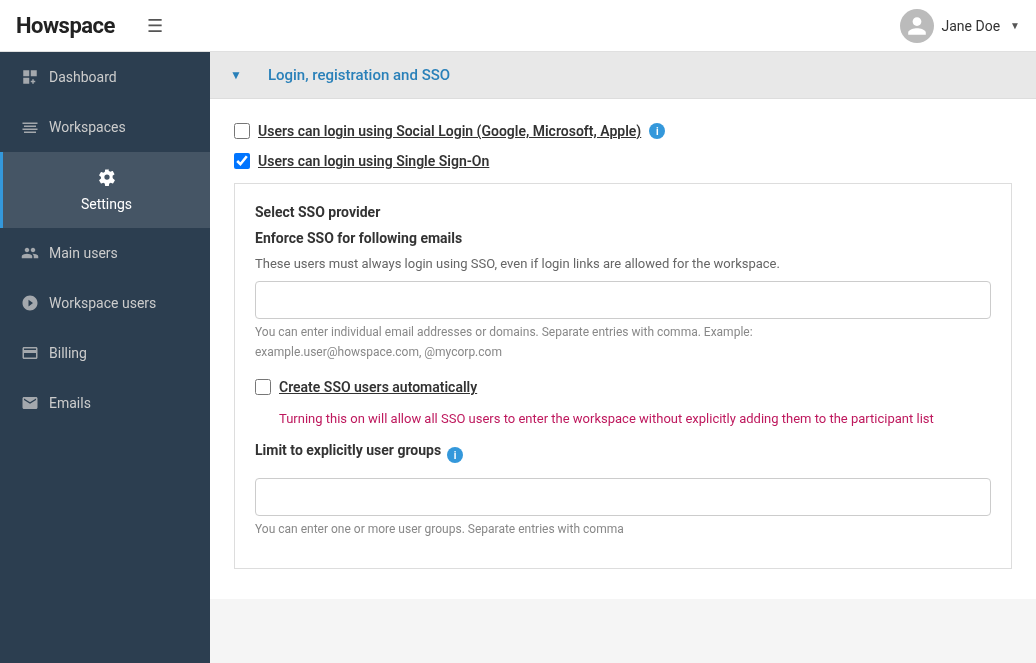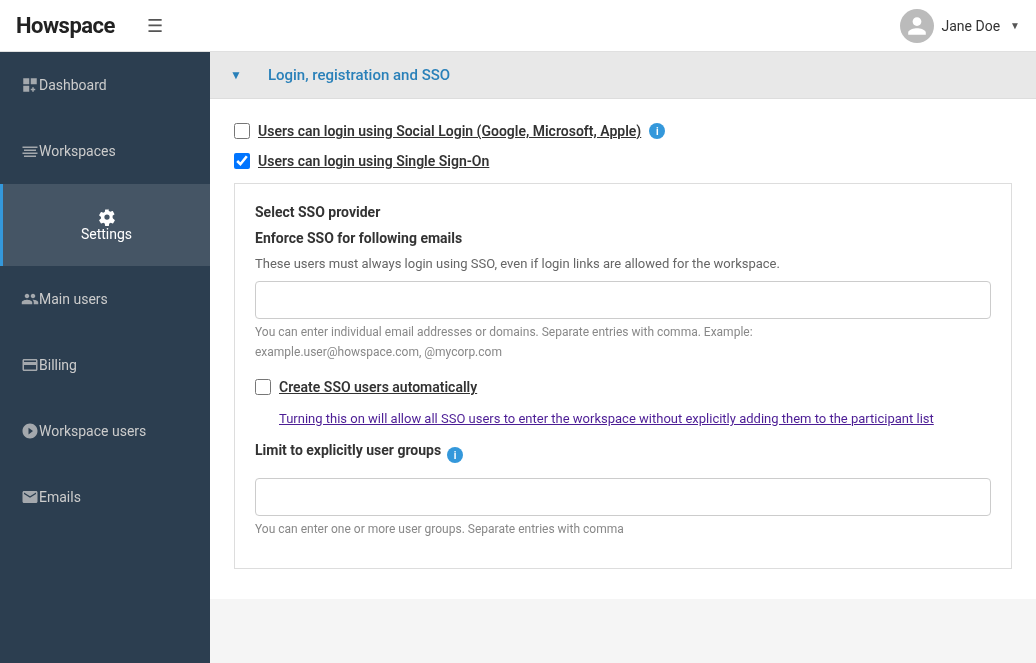--- a/index.html
+++ b/index.html
@@ -27,22 +27,22 @@
 
     
     .layout { display: flex; flex: 1; overflow: hidden; }
 
     
     .sidebar {
       width: 210px; background: #2c3e50; color: #ccc; flex-shrink: 0;
       display: flex; flex-direction: column; overflow-y: auto;
     }
     .sidebar-item {
-      display: flex; align-items: center; 
-      padding: 24px 18px; cursor: pointer; font-size: 14px; color: #ccc;
+      display: flex; align-items: center; gap: 10px;
+      padding: 16px 18px; cursor: pointer; font-size: 14px; color: #ccc;
       border-left: 3px solid transparent;
     }
     .sidebar-item.active {
       background: rgba(255,255,255,0.12); color: #fff;
       border-left: 3px solid #3498db;
       flex-direction: column;
     }
     .sidebar-icon { width: 18px; height: 18px; flex-shrink: 0; opacity: 0.75; }
     .sidebar-item.active .sidebar-icon { opacity: 1; }
 
@@ -90,21 +90,21 @@
     .enforce-sso { margin-bottom: 20px; }
     .enforce-desc { font-size: 13px; color: #666; margin-bottom: 10px; }
     .text-input {
       width: 100%; padding: 7px 10px; border: 1px solid #ccc; border-radius: 4px;
       font-size: 14px; color: #333; background: #fff; height: 38px;
     }
     .hint-text { font-size: 12px; color: #888; margin-top: 6px; }
 
     
     .create-sso { margin: 16px 0 6px; }
-    .create-sso-desc { font-size: 13px; color: #4c1d95; margin-left: 24px; margin-top: 16px; text-decoration: underline; }
+    .create-sso-desc { font-size: 13px; color: #be185d; margin-left: 24px; margin-top: 16px; }
 
     
     .limit-section { margin-top: 16px; }
   </style>
 </head>
 <body>
 
 <div class="header">
   <div class="header-left">
     <span class="header-logo">Howspace</span>
@@ -148,30 +148,30 @@
 
     <div class="sidebar-item">
       <svg class="sidebar-icon" viewBox="0 0 24 24" fill="currentColor">
         <path d="M16 11c1.66 0 2.99-1.34 2.99-3S17.66 5 16 5c-1.66 0-3 1.34-3 3s1.34 3 3 3zm-8 0c1.66 0 2.99-1.34 2.99-3S9.66 5 8 5C6.34 5 5 6.34 5 8s1.34 3 3 3zm0 2c-2.33 0-7 1.17-7 3.5V19h14v-2.5c0-2.33-4.67-3.5-7-3.5zm8 0c-.29 0-.62.02-.97.05 1.16.84 1.97 1.97 1.97 3.45V19h6v-2.5c0-2.33-4.67-3.5-7-3.5z"></path>
       </svg>
       <span>Main users</span>
     </div>
 
     <div class="sidebar-item">
       <svg class="sidebar-icon" viewBox="0 0 24 24" fill="currentColor">
+        <path d="M12 2C6.48 2 2 6.48 2 12s4.48 10 10 10 10-4.48 10-10S17.52 2 12 2zm-2 14.5v-9l6 4.5-6 4.5z"></path>
+      </svg>
+      <span>Workspace users</span>
+    </div>
+
+    <div class="sidebar-item">
+      <svg class="sidebar-icon" viewBox="0 0 24 24" fill="currentColor">
         <path d="M20 4H4c-1.11 0-2 .89-2 2v12c0 1.11.89 2 2 2h16c1.11 0 2-.89 2-2V6c0-1.11-.89-2-2-2zm0 14H4v-6h16v6zm0-10H4V6h16v2z"></path>
       </svg>
       <span>Billing</span>
-    </div>
-
-    <div class="sidebar-item">
-      <svg class="sidebar-icon" viewBox="0 0 24 24" fill="currentColor">
-        <path d="M12 2C6.48 2 2 6.48 2 12s4.48 10 10 10 10-4.48 10-10S17.52 2 12 2zm-2 14.5v-9l6 4.5-6 4.5z"></path>
-      </svg>
-      <span>Workspace users</span>
     </div>
 
     <div class="sidebar-item">
       <svg class="sidebar-icon" viewBox="0 0 24 24" fill="currentColor">
         <path d="M20 4H4c-1.1 0-2 .9-2 2v12c0 1.1.9 2 2 2h16c1.1 0 2-.9 2-2V6c0-1.1-.9-2-2-2zm0 4l-8 5-8-5V6l8 5 8-5v2z"></path>
       </svg>
       <span>Emails</span>
     </div>
   </nav>
 

